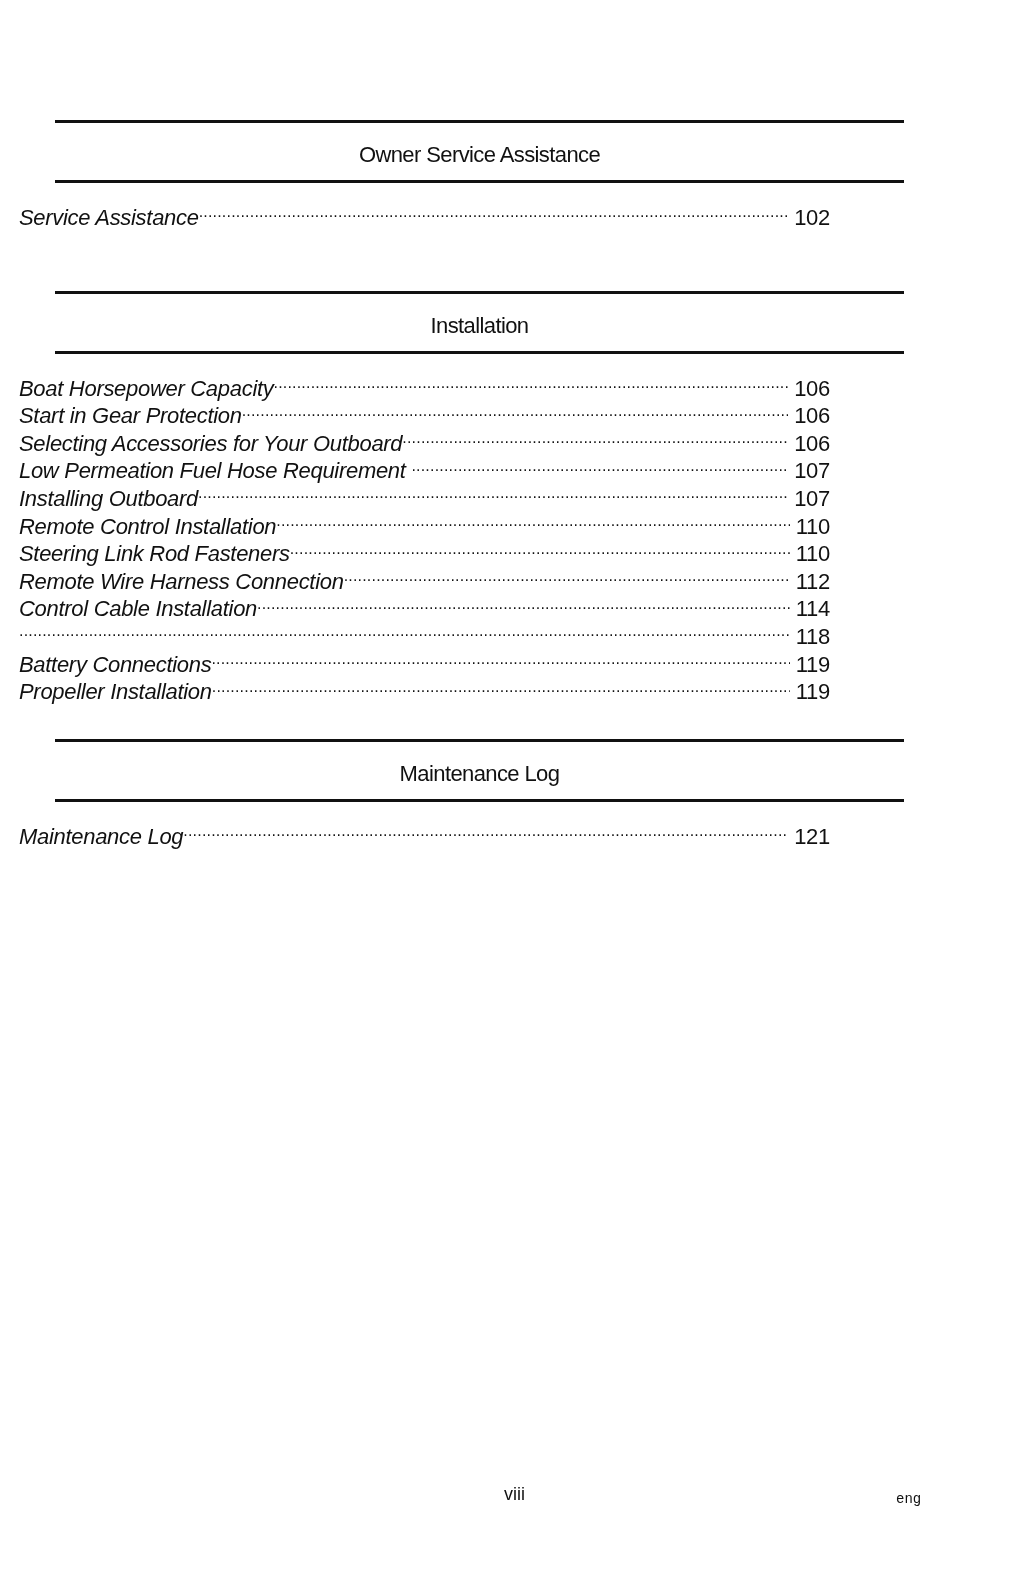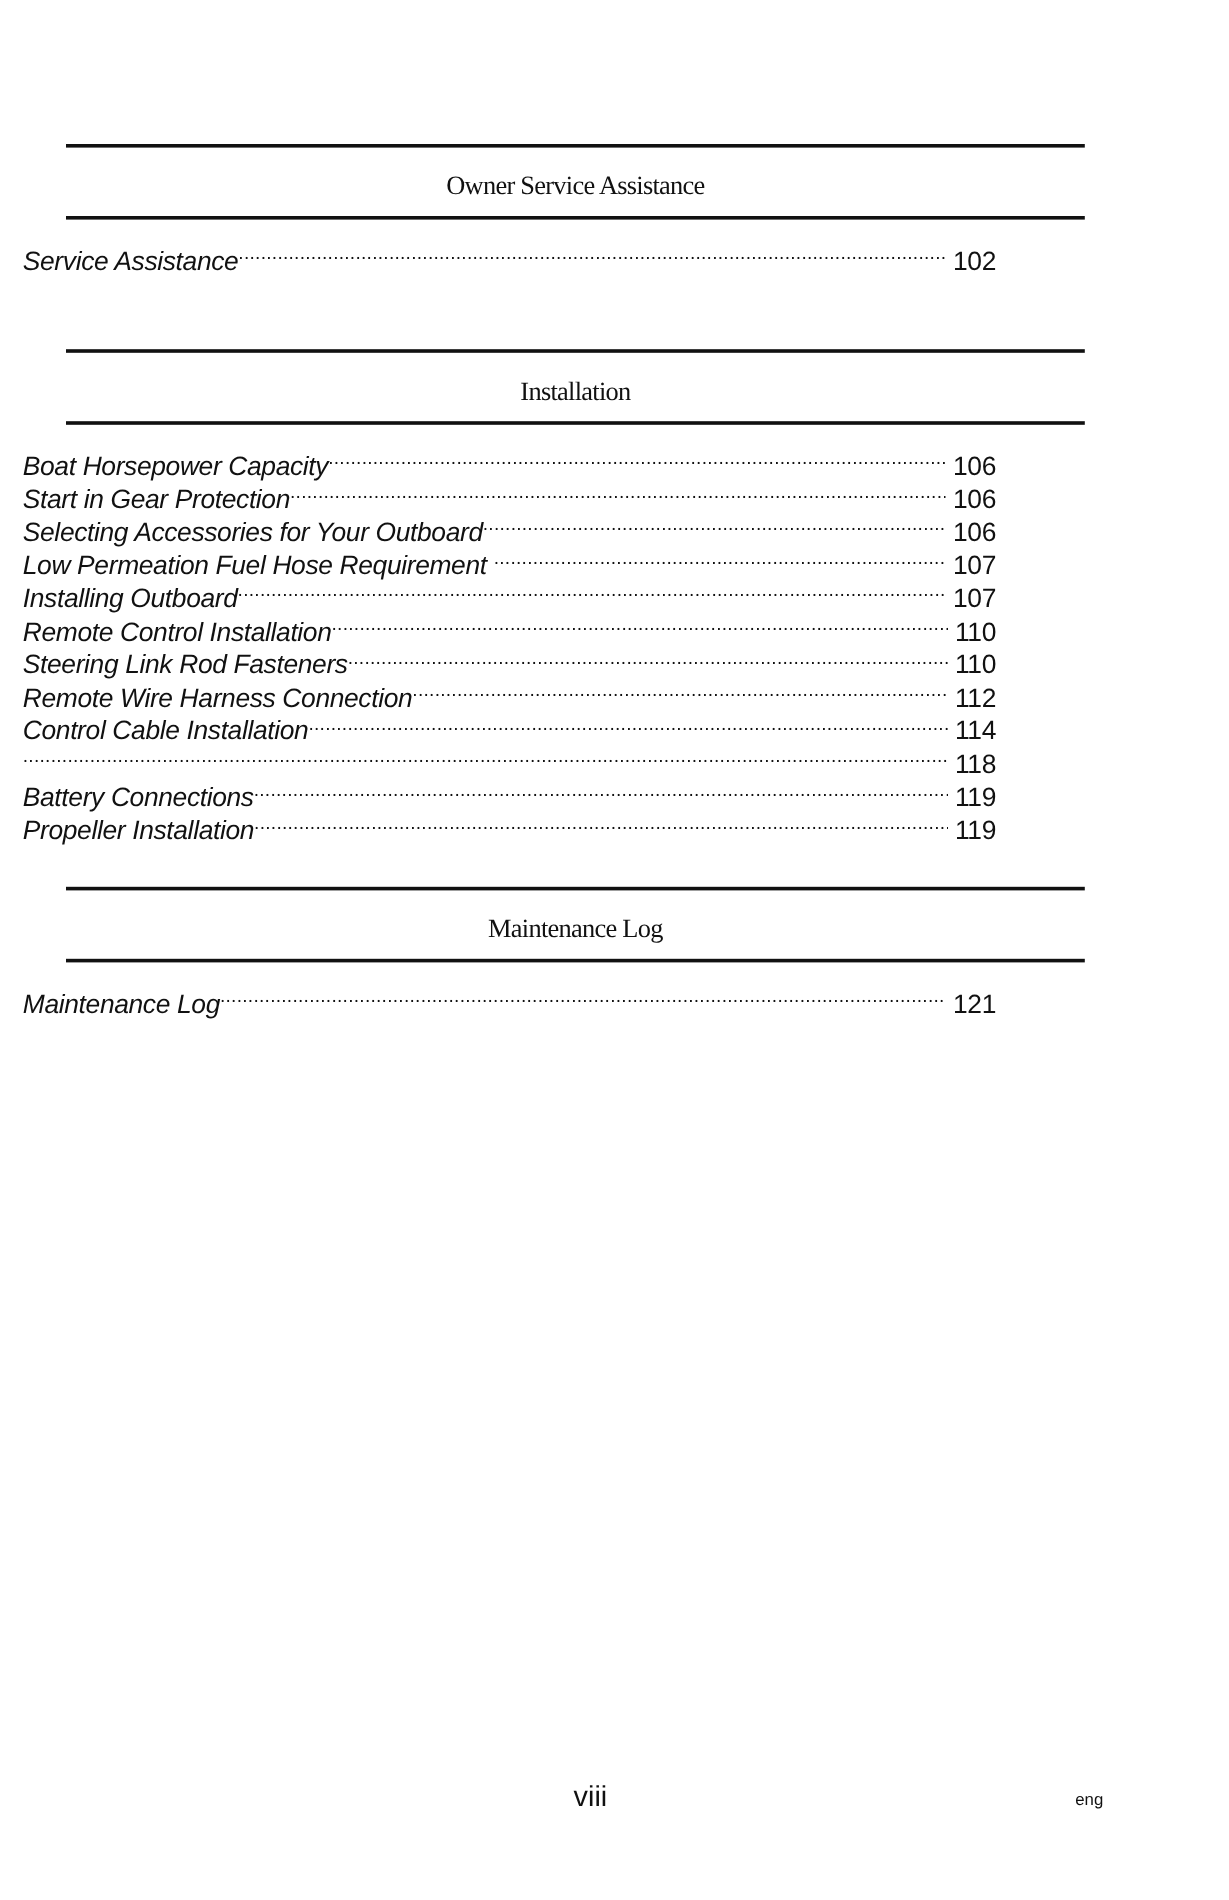--- a/index.html
+++ b/index.html
@@ -12,21 +12,20 @@
       height: 1583px;
       position: relative;
       font-family: "Liberation Sans", sans-serif;
       color: #111111;
       overflow: hidden;
     }
     .section {
       position: absolute;
       left: 55px;
       width: 849px;
-      font-family: Liberation Serif, serif;
     }
     .rule {
       height: 3px;
       background: #111111;
       width: 100%;
     }
     .section-title {
       text-align: center;
       font-size: 22px;
       letter-spacing: -0.6px;
@@ -67,29 +66,30 @@
       font-size: 16px;
       line-height: 30px;
     }
     .entry-page {
       flex: 0 0 auto;
       text-align: center;
       padding-left: 6px;
     }
     .footer-page {
       position: absolute;
-      left: 478px;
+      left: 504px;
       top: 1484px;
-      font-size: 24px;
+      font-size: 18px;
     }
     .footer-lang {
       position: absolute;
       left: 896px;
       top: 1491px;
       font-size: 14px;
+      font-family: Liberation Mono, monospace;
     }
   </style>
 </head>
 <body>
 
 <div class="section" style="top:120px;">
   <div class="rule"></div>
   <div class="section-title" style="margin-top:20px;">Owner Service Assistance</div>
   <div class="rule" style="margin-top:13px;"></div>
 </div>

